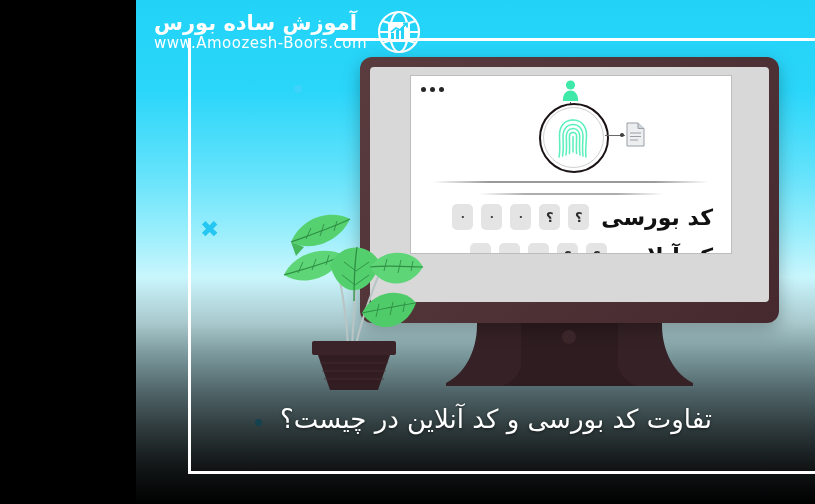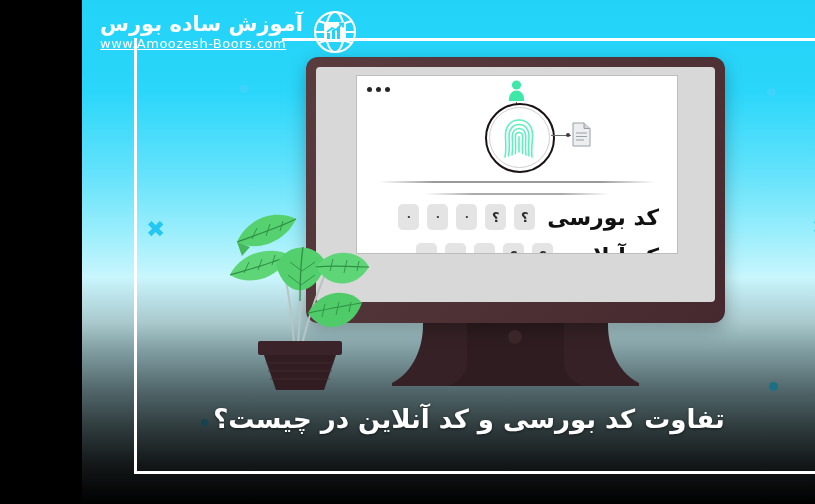--- a/index.html
+++ b/index.html
@@ -2,21 +2,21 @@
 <html lang="fa" dir="rtl"><head>
 <meta charset="utf-8">
 <style>
   html,body{margin:0;padding:0;}
   body{
     width:815px;height:504px;overflow:hidden;
     font-family:"DejaVu Sans", sans-serif;
     background:#000;
   }
   #stage{
-    position:relative;width:733px;height:504px;overflow:hidden;
+    position:relative;width:679px;height:504px;overflow:hidden;
     background:
       linear-gradient(to bottom,
         #22d3f8 0%,
         #2ad6fa 18%,
         #62e2fb 34%,
         #9eeffc 47%,
         #c9f6fd 55%,
         #a9c9cd 64%,
         #7d9b9f 70%,
         #53696d 77%,
@@ -29,21 +29,21 @@
   .frame-left{position:absolute;left:52px;top:38px;width:3px;height:436px;background:#fff;}
   .frame-right{position:absolute;left:776px;top:38px;width:3px;height:436px;background:#fff;}
   .frame-top-right{position:absolute;left:200px;top:38px;width:579px;height:3px;background:#fff;}
   .frame-bottom{position:absolute;left:52px;top:471px;width:727px;height:3px;background:#fff;}
 
   
   .logo{position:absolute;left:18px;top:8px;display:flex;align-items:center;gap:8px;}
   .logo-globe{width:48px;height:48px;flex:0 0 auto;}
   .logo-text{display:flex;flex-direction:column;align-items:flex-end;line-height:1;}
   .logo-fa{color:#fff;font-size:21px;font-weight:bold;letter-spacing:0px;white-space:nowrap;}
-  .logo-url{color:#fff;font-size:13px;letter-spacing:.5px;direction:ltr;white-space:nowrap;margin-top:2px;text-decoration:underline;}
+  .logo-url{color:#fff;font-size:15px;letter-spacing:.5px;direction:ltr;white-space:nowrap;margin-top:2px;}
 
   
   .dot{position:absolute;border-radius:50%;}
   .xmark{position:absolute;color:#26c6f2;font-weight:bold;line-height:1;}
 
   
   #monitor{position:absolute;left:224px;top:57px;width:419px;height:266px;
     background:linear-gradient(135deg,#5a3c3f 0%,#4e3236 55%,#46292e 100%);
     border-radius:12px;
     box-shadow:0 6px 18px rgba(0,0,0,.28);}
@@ -84,21 +84,21 @@
   .code-box{width:21px;height:26px;border-radius:5px;background:#e4e4e4;
     display:flex;align-items:center;justify-content:center;
     font-size:13px;font-weight:bold;color:#2b2b2b;}
   .code-box.dotcell{font-size:11px;color:#444;}
 
   
   #plant{position:absolute;left:148px;top:205px;width:140px;height:185px;}
 
   
   #title{position:absolute;left:0;right:0;top:404px;text-align:center;
-    color:#fff;font-size:26px;font-weight:bold;direction:rtl;letter-spacing:0px;
+    color:#fff;font-size:26px;font-weight:normal;direction:rtl;letter-spacing:0px;
     text-shadow:0 1px 3px rgba(0,0,0,.55);margin-left:41px;}
 </style>
 </head>
 <body>
 
 <div id="stage">
 
   <div class="frame-left"></div>
   <div class="frame-right"></div>
   <div class="frame-top-right"></div>

